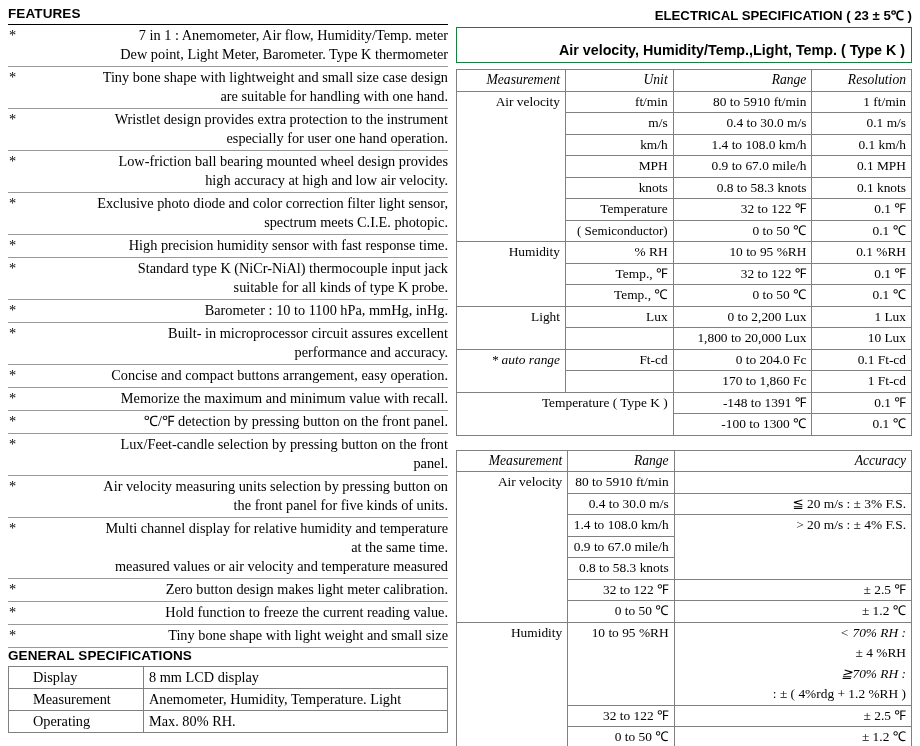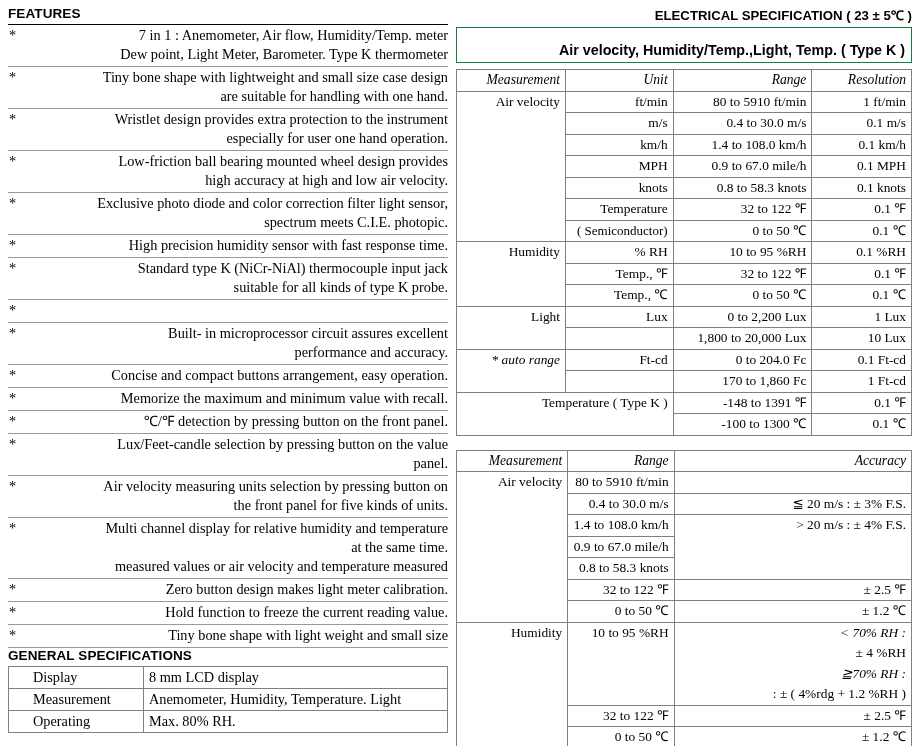--- a/index.html
+++ b/index.html
@@ -158,40 +158,41 @@
         <div class="feat">
           <span class="bullet">*</span>
           <span class="txt"><span>High precision humidity sensor with fast response time.</span></span>
         </div>
         <div class="feat">
           <span class="bullet">*</span>
           <span class="txt"><span>Standard type K (NiCr-NiAl) thermocouple input jack</span><span class="l2">suitable for all kinds of type K probe.</span></span>
         </div>
         <div class="feat">
           <span class="bullet">*</span>
+          <span class="txt"><span>Barometer : 10 to 1100 hPa, mmHg, inHg.</span></span>
         </div>
         <div class="feat">
           <span class="bullet">*</span>
           <span class="txt"><span>Built- in microprocessor circuit assures excellent</span><span class="l2">performance and accuracy.</span></span>
         </div>
         <div class="feat">
           <span class="bullet">*</span>
           <span class="txt"><span>Concise and compact buttons arrangement, easy operation.</span></span>
         </div>
         <div class="feat">
           <span class="bullet">*</span>
           <span class="txt"><span>Memorize the maximum and minimum value with recall.</span></span>
         </div>
         <div class="feat">
           <span class="bullet">*</span>
           <span class="txt"><span>℃/℉ detection by pressing button on the front panel.</span></span>
         </div>
         <div class="feat">
           <span class="bullet">*</span>
-          <span class="txt"><span>Lux/Feet-candle selection by pressing button on the value</span><span class="l2">panel.</span></span>
+          <span class="txt"><span>Lux/Feet-candle selection by pressing button on the front</span><span class="l2">panel.</span></span>
         </div>
         <div class="feat">
           <span class="bullet">*</span>
           <span class="txt"><span>Air velocity measuring units selection by pressing button on</span><span class="l2">the front panel for five kinds of units.</span></span>
         </div>
         <div class="feat">
           <span class="bullet">*</span>
           <span class="txt"><span>Multi channel display for relative humidity and temperature</span><span class="l2">at the same time.</span><span class="l2">measured values or air velocity and temperature measured</span></span>
         </div>
         <div class="feat">

